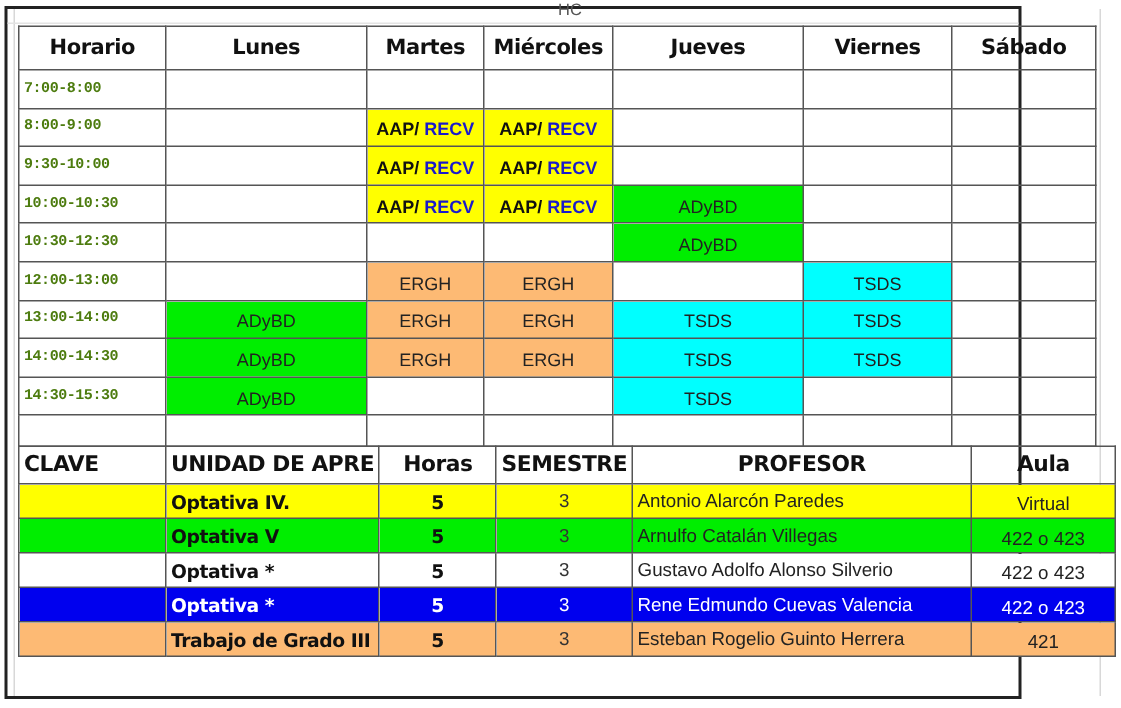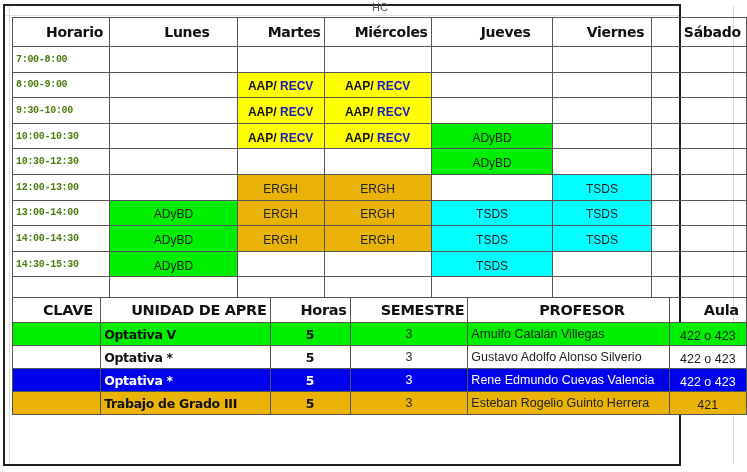--- a/index.html
+++ b/index.html
@@ -19,34 +19,34 @@
     position: absolute; border-collapse: collapse; table-layout: fixed;
   }
   table.sched { left: 12px; top: 17px; }
   table.legend { left: 12px; top: 297px; }
   td, th {
     border: 1px solid #555; overflow: hidden; white-space: nowrap;
     padding: 0 3px; vertical-align: middle;
   }
   th {
     font-family: "DejaVu Sans", sans-serif; font-weight: bold; font-size: 14px;
-    color: #111; text-align: center; height: 29px; letter-spacing: -0.3px; padding-left: 30px;
+    color: #111; text-align: center; height: 29px; letter-spacing: -0.3px;
   }
   td.time {
     font-family: Liberation Mono, monospace; font-weight: bold; font-size: 10px;
     color: #4d7c0f; text-align: left; letter-spacing: -0.3px;
   }
   tr.r td { height: 25.6px; }
   td.cell { text-align: center; font-size: 12px; color: #222; padding-top: 3px; }
   td.cell.aap { font-weight: bold; font-size: 12px; }
   .aap-a { color: #111; text-align: center; }
   .aap-b { color: #1a1acc; }
   .y { background: #ffff00; }
   .g { background: #00ee00; }
-  .o { background: #eab308; }
+  .o { background: #fdba74; }
   .c { background: #00ffff; }
   .b { background: #0000ee; }
   .w { background: #ffffff; }
   tr.empty td { height: 21px; }
   table.legend th { height: 25px; font-size: 14.5px; }
   table.legend th.left { text-align: left; }
   tr.lr td { height: 23px; }
   td.unit {
     font-family: "DejaVu Sans", sans-serif; font-weight: bold; font-size: 12.5px;
     color: #111; letter-spacing: -0.3px;
@@ -195,20 +195,28 @@
     <tr>
       <th class="left">CLAVE</th>
       <th class="left">UNIDAD DE APRE</th>
       <th>Horas</th>
       <th>SEMESTRE</th>
       <th>PROFESOR</th>
       <th>Aula</th>
     </tr>
   </thead>
   <tbody>
+    <tr class="lr y">
+      <td></td>
+      <td class="unit">Optativa IV.</td>
+      <td class="hrs">5</td>
+      <td class="sem">3</td>
+      <td class="prof">Antonio Alarcón Paredes</td>
+      <td class="aula">Virtual</td>
+    </tr>
     <tr class="lr g">
       <td></td>
       <td class="unit">Optativa V</td>
       <td class="hrs">5</td>
       <td class="sem">3</td>
       <td class="prof">Arnulfo Catalán Villegas</td>
       <td class="aula">422 o 423</td>
     </tr>
     <tr class="lr w">
       <td></td>

